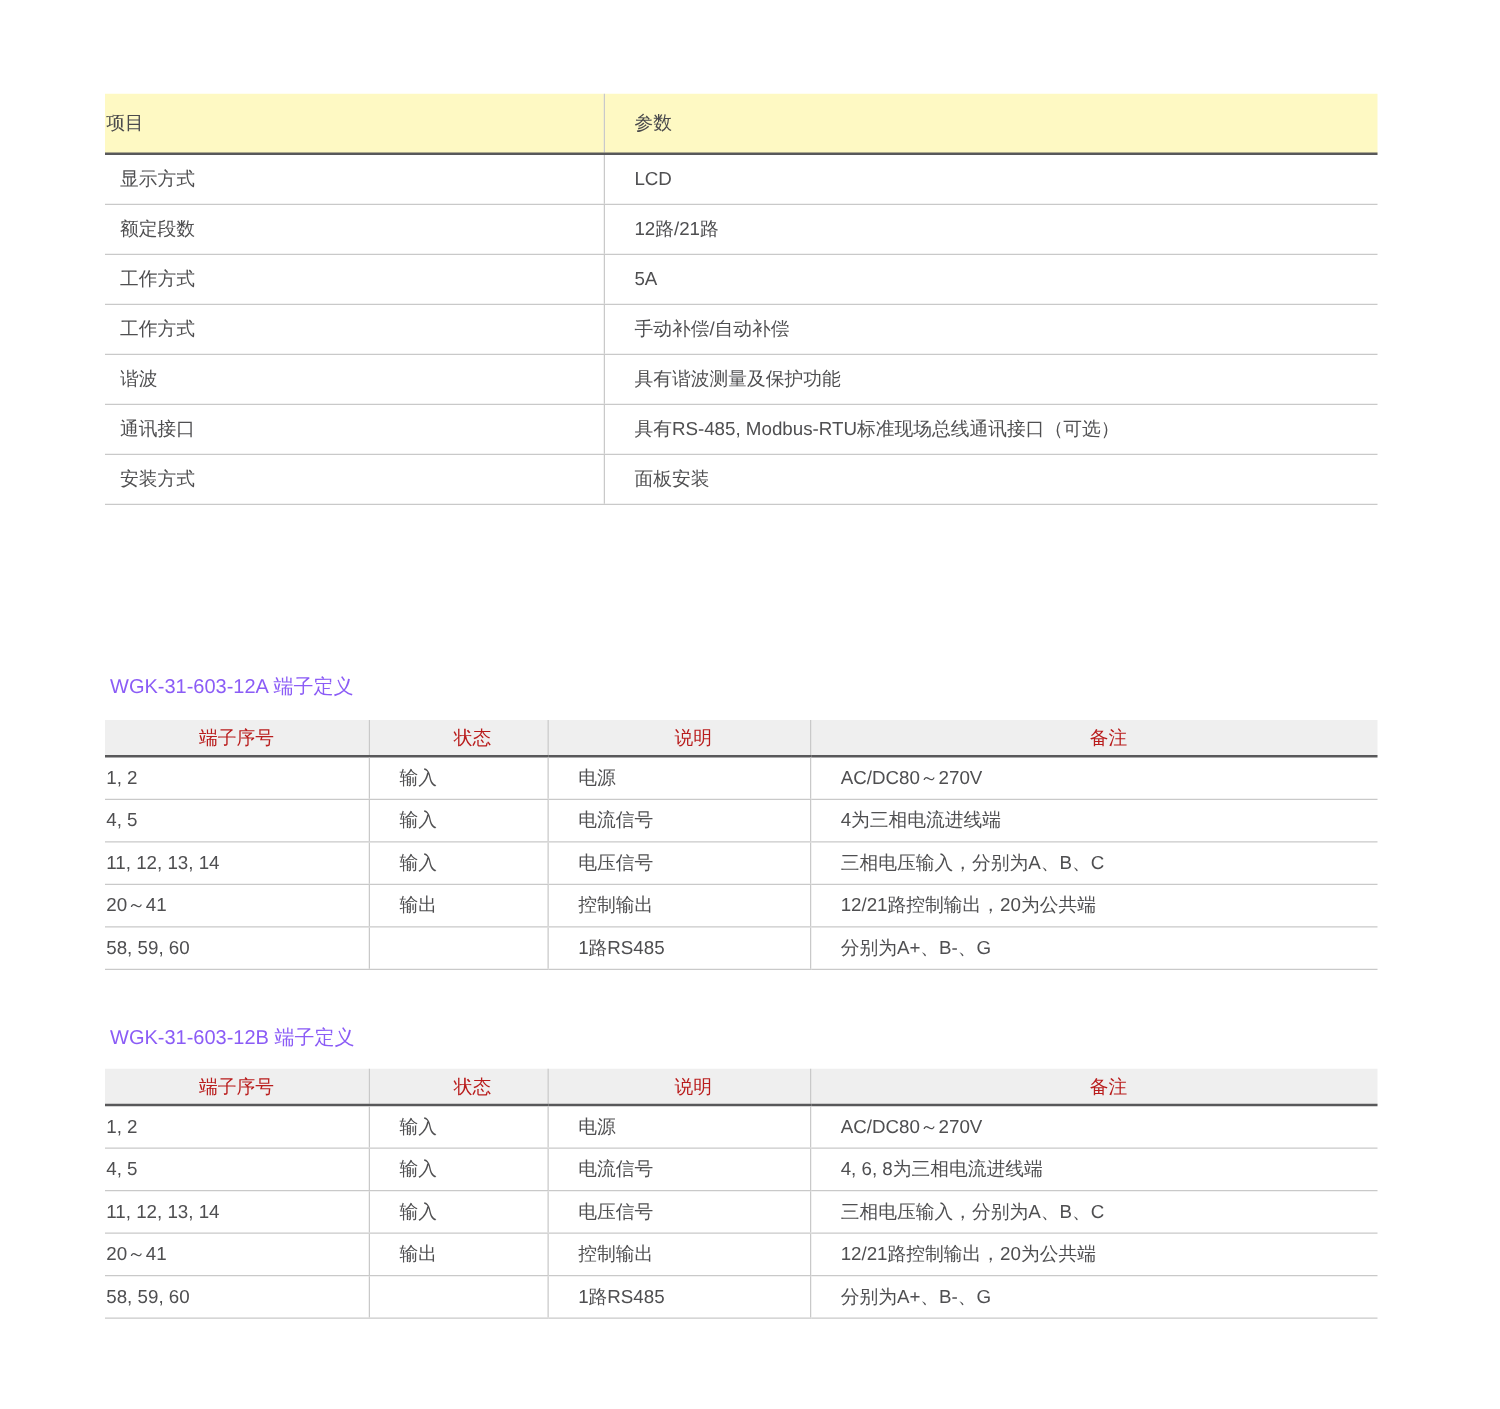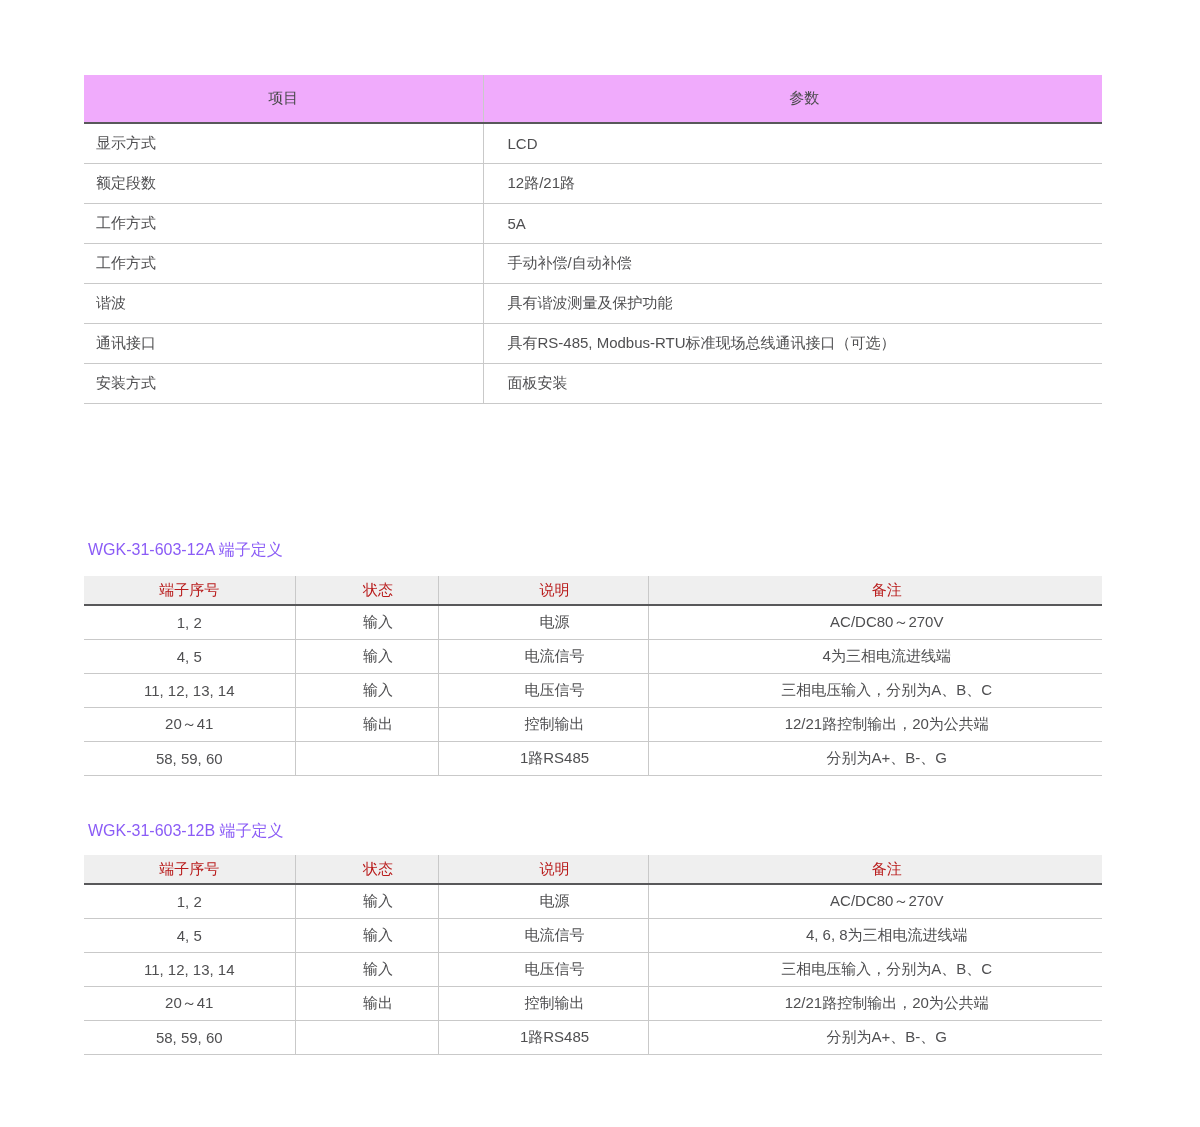--- a/index.html
+++ b/index.html
@@ -10,40 +10,40 @@
     font-family: "Liberation Sans", "DejaVu Sans", sans-serif;
     color: #4f4f51;
   }
   .page { position: relative; width: 1200px; height: 1127px; overflow: hidden; background: #ffffff; }
 
   table { border-collapse: collapse; table-layout: fixed; }
 
   
   .spec { position: absolute; top: 75px; left: 84px; width: 1018px; font-size: 15px; }
   .spec th {
-    height: 48px; background: #f0abfc; font-weight: normal;
-    text-align: center; border-bottom: 2px solid #58585a; color: #4a4a4c;
+    height: 48px; background: #fef9c3; font-weight: normal;
+    text-align: left; border-bottom: 2px solid #58585a; color: #4a4a4c;
   }
   .spec td { height: 40px; border-bottom: 1px solid #c9c9c9; text-align: left; }
   .spec td.c1 { padding-left: 12px; }
   .spec td.c2 { }
   .bl { border-left: 1px solid #c9c9c9; padding-left: 24px; }
 
   
   .tbl-title { position: absolute; left: 88px; font-size: 16px; line-height: 22px; color: #8b5cf6; }
   #title-a { top: 539px; }
   #title-b { top: 820px; }
   .term { position: absolute; left: 84px; width: 1018px; font-size: 15px; }
   #table-a { top: 576px; }
   #table-b { top: 855px; }
   .term th {
     height: 29px; background: #efefef; font-weight: normal;
     text-align: center; border-bottom: 2px solid #58585a; color: #b91c1c;
   }
-  .term td { height: 34px; border-bottom: 1px solid #c9c9c9; text-align: center; }
+  .term td { height: 34px; border-bottom: 1px solid #c9c9c9; text-align: left; }
 </style>
 </head>
 <body>
 
 <div class="page">
 
   <table class="spec">
     <colgroup>
         <col style="width:399px">
         <col>

